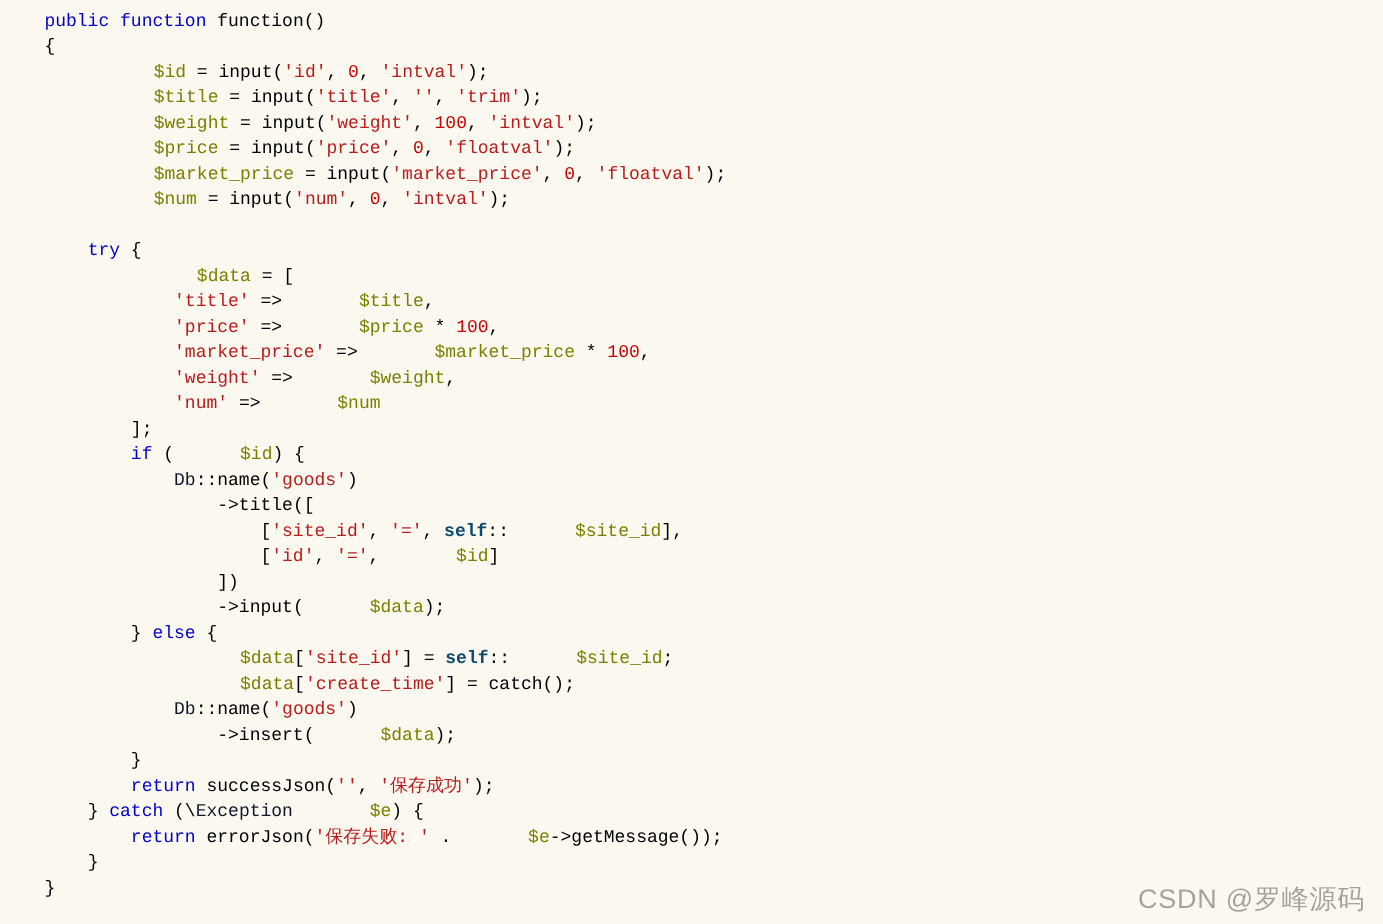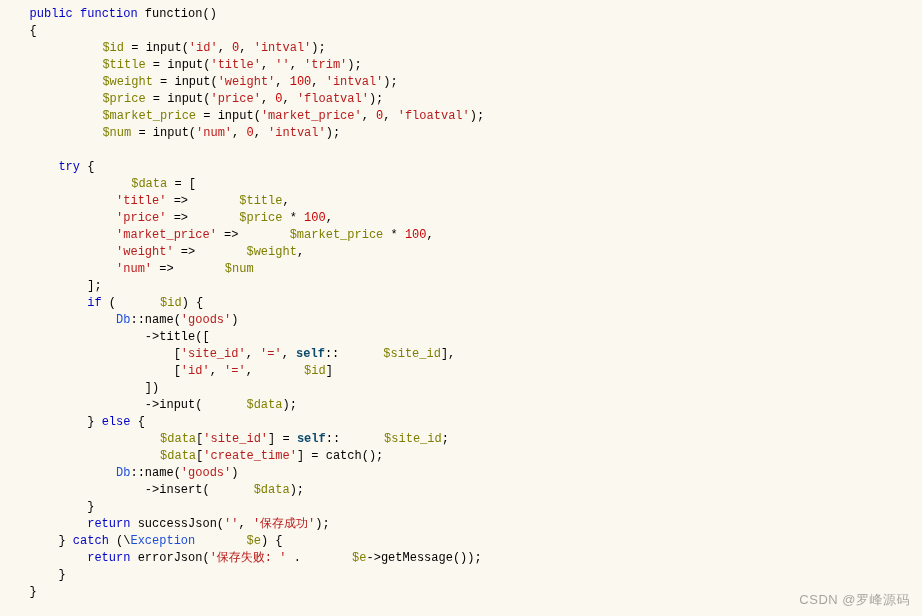--- a/index.html
+++ b/index.html
@@ -17,28 +17,28 @@
   pre {
     font-family: inherit;
     white-space: pre;
   }
   .k   { color: #0000c8; font-weight: normal; }     
   .fn  { color: #000000; }                         
   .v   { color: #7e7e00; margin-left: 44px; }                         
   .s   { color: #b91c1c; }                         
   .n   { color: #c80000; }                         
   .op  { color: #000000; }                         
-  .cls { color: #1d4ed8; }                         
+  .cls { color: #0f172a; }                         
   .self{ color: #0c4a6e; font-weight: bold; }
   .watermark {
     position: absolute;
     right: 12px;
     bottom: 8px;
     font-family: sans-serif;
-    font-size: 13px;
+    font-size: 18px;
     color: rgba(0,0,0,0.35);
     letter-spacing: 0.5px;
   }
 </style>
 </head>
 <body>
 
 <pre><span class="op">   </span><span class="k">public</span> <span class="k">function</span> <span class="fn">function</span><span class="op">()</span>
    <span class="op">{</span>
        <span class="v">$id</span> <span class="op">=</span> <span class="fn">input</span><span class="op">(</span><span class="s">'id'</span><span class="op">,</span> <span class="n">0</span><span class="op">,</span> <span class="s">'intval'</span><span class="op">);</span>

